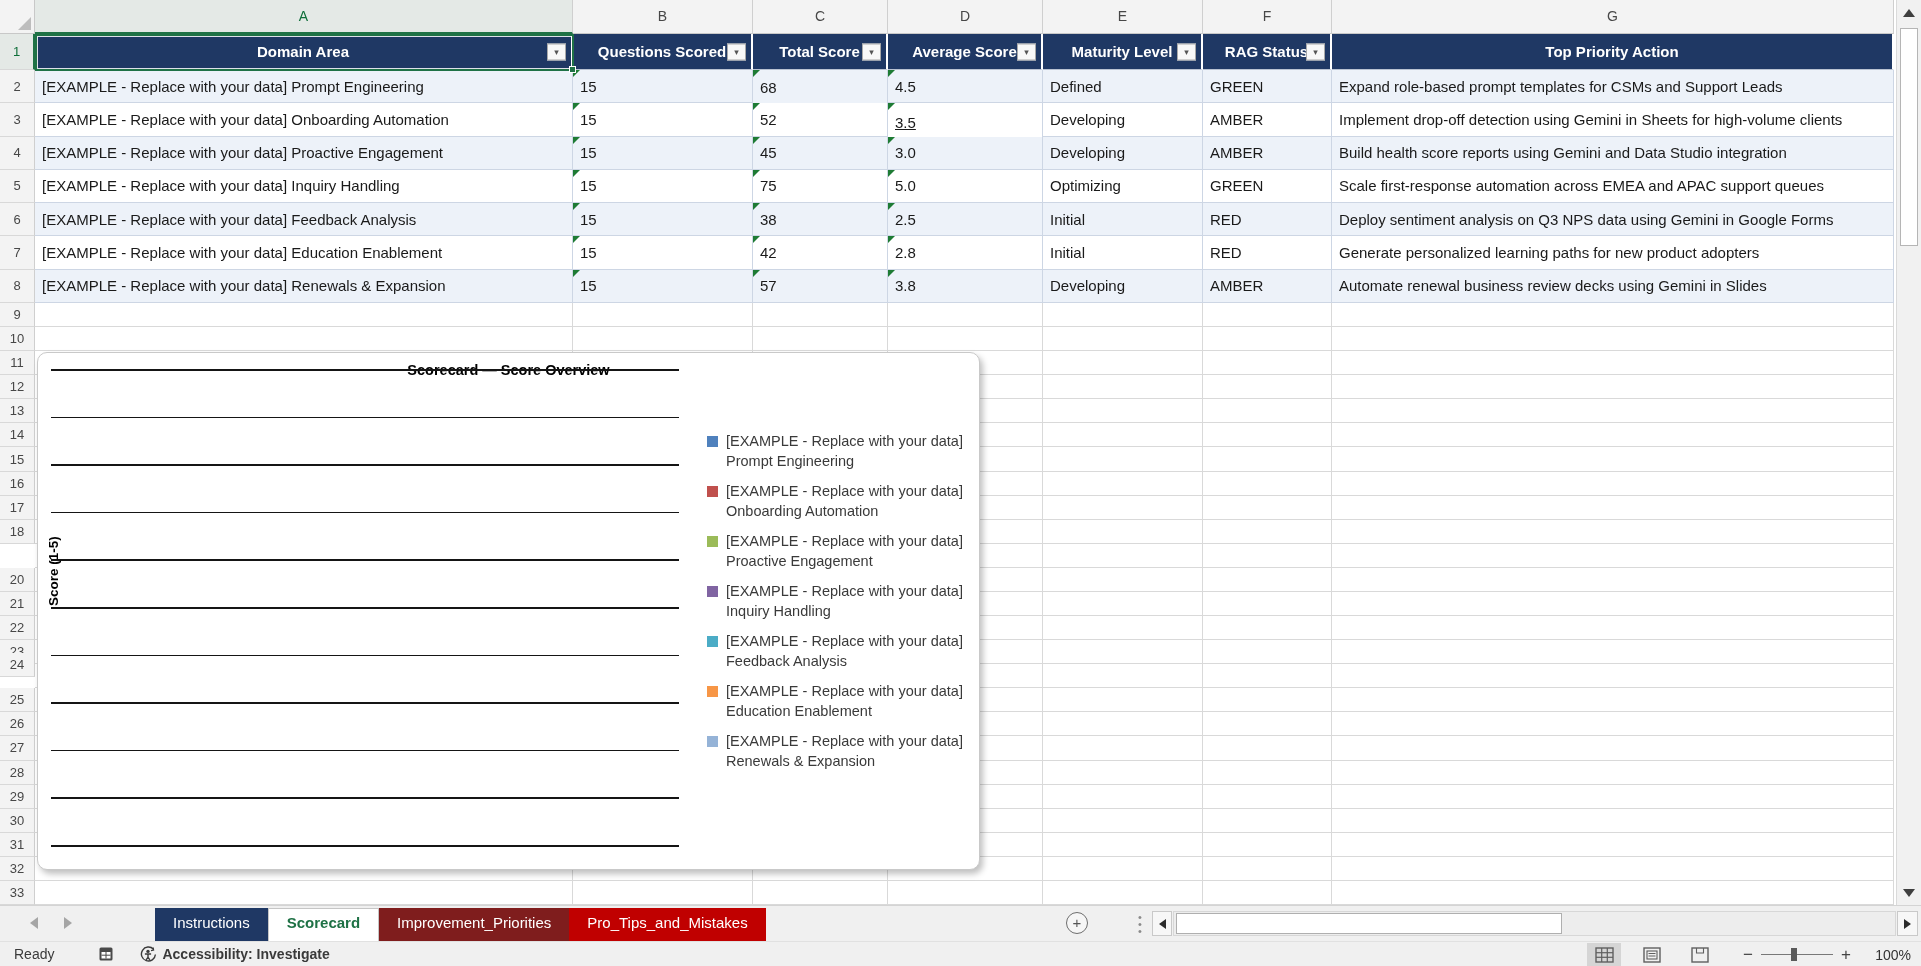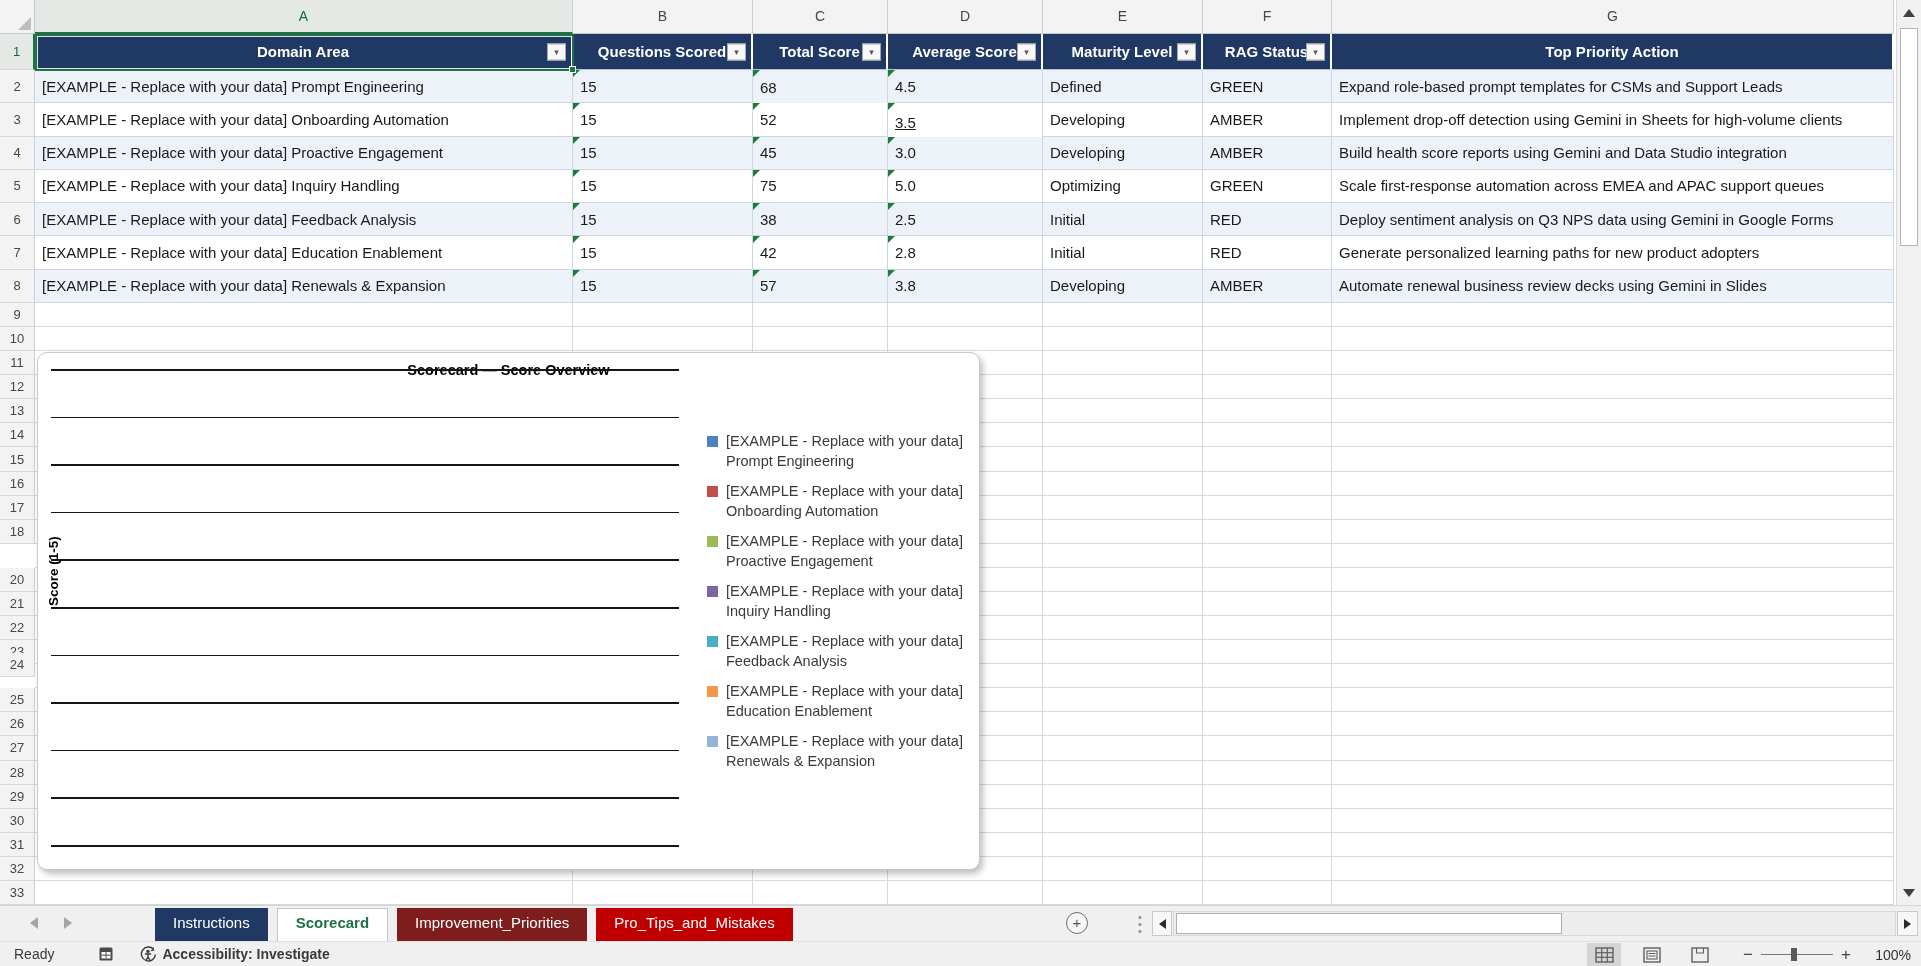--- a/index.html
+++ b/index.html
@@ -65,21 +65,21 @@
   .vs-up { top:2px; } .vs-down { bottom:2px; }
   .tri-up { width:0;height:0;border-left:6px solid transparent;border-right:6px solid transparent;border-bottom:8px solid #3f3f3f; }
   .tri-down { width:0;height:0;border-left:6px solid transparent;border-right:6px solid transparent;border-top:8px solid #3f3f3f; }
   .vs-thumb { position:absolute; left:3px; top:28px; width:18px; height:218px; background:#FFF; border:1px solid #B5B5B5; }
   
   .tabbar { position:absolute; left:0; top:905px; width:1921px; height:36px; background:#F0F0F0;
             border-top:1px solid #D4D4D4; }
   .navarrows { position:absolute; left:30px; top:11px; display:flex; gap:26px; }
   .tri-left { width:0;height:0;border-top:6px solid transparent;border-bottom:6px solid transparent;border-right:8px solid #A5A5A5; }
   .tri-right { width:0;height:0;border-top:6px solid transparent;border-bottom:6px solid transparent;border-left:8px solid #A5A5A5; }
-  .tabs { position:absolute; left:155px; top:2px; display:flex; gap:9px; height:47px; }
+  .tabs { position:absolute; left:155px; top:2px; display:flex; height:47px; }
   .tab { padding:0 18px; line-height:30px; font-size:15px; white-space:nowrap; cursor:default; }
   .tab.active { background:#FFF; color:#1E7145; font-weight:bold;
                 border:1px solid #C6C6C6; border-bottom:3px solid #399B5A; line-height:27px; }
   .addsheet { position:absolute; left:1066px; top:6px; width:22px; height:22px; border:1px solid #6E6E6E;
               border-radius:50%; text-align:center; line-height:20px; font-size:15px; color:#555; background:#F6F6F6; }
   .hdots { position:absolute; left:1138px; top:8px; width:4px; color:#8a8a8a; font-size:11px; line-height:7px; }
   .hs-left { position:absolute; left:1152px; top:5px; width:20px; height:25px; background:#F7F7F7;
              border:1px solid #C9C9C9; display:flex; align-items:center; justify-content:center; }
   .hs-track { position:absolute; left:1173px; top:5px; width:723px; height:25px; background:#EDEDED; border:1px solid #D7D7D7; }
   .hs-thumb { position:absolute; left:2px; top:1px; width:386px; height:21px; background:#FFF; border:1px solid #AFAFAF; }

